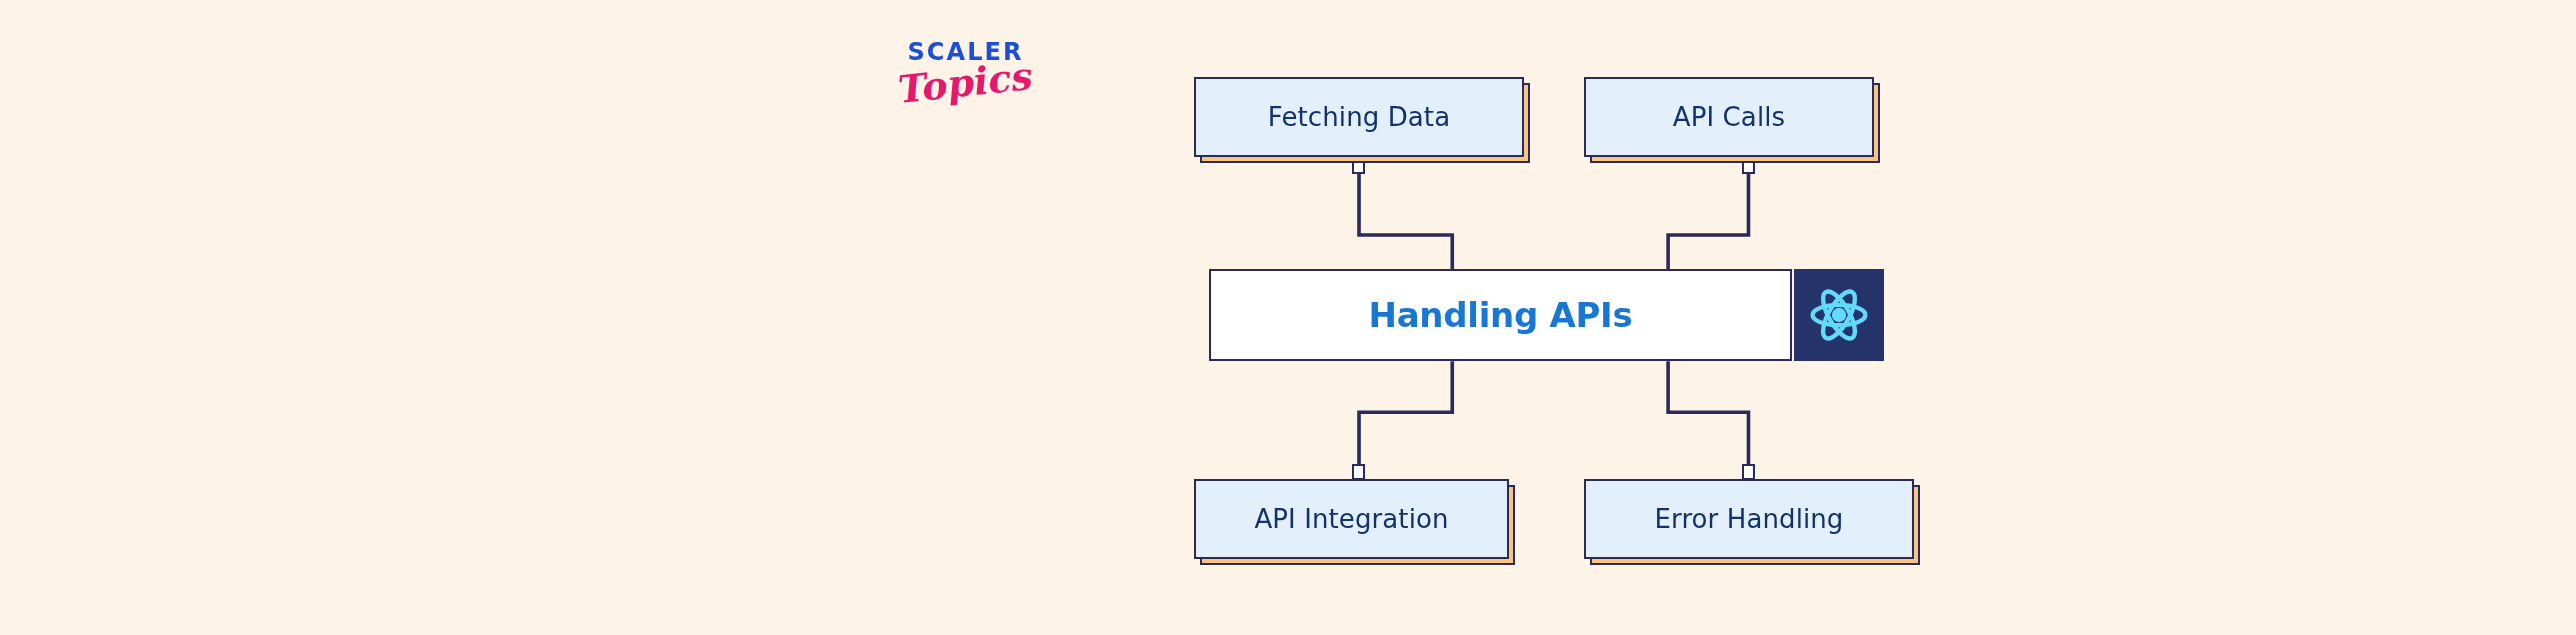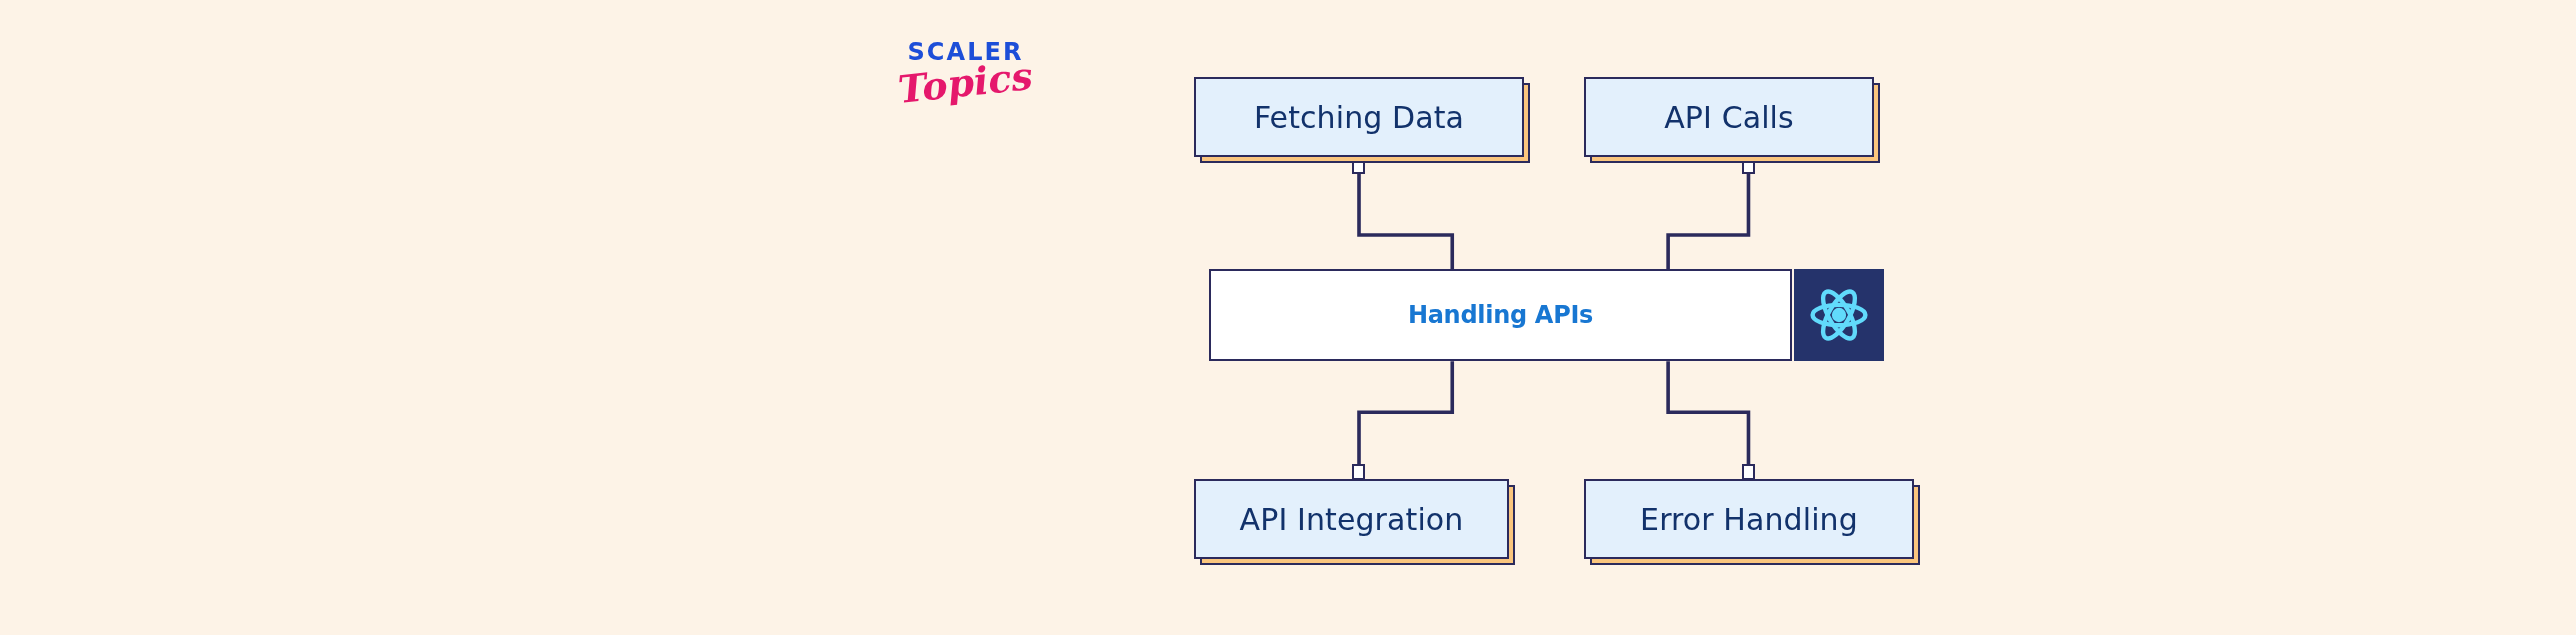--- a/index.html
+++ b/index.html
@@ -94,21 +94,21 @@
     height: 100%;
     background: #E3F0FC;
     border: 2.1px solid #2B2A5C;
     box-sizing: border-box;
     display: flex;
     align-items: center;
     justify-content: center;
   }
   .node-label {
     font-family: "DejaVu Sans", sans-serif;
-    font-size: 30px;
+    font-size: 26px;
     color: #12326B;
     letter-spacing: 0.1px;
     white-space: nowrap;
   }
 
   
   #center-node {
     position: absolute;
     left: 1209px;
     top: 269px;
@@ -117,21 +117,21 @@
     background: #FFFFFF;
     border: 2.1px solid #2B2A5C;
     box-sizing: border-box;
     display: flex;
     align-items: center;
     justify-content: center;
   }
   #center-label {
     font-family: "DejaVu Sans", sans-serif;
     font-weight: 700;
-    font-size: 24px;
+    font-size: 34px;
     color: #1877D2;
     letter-spacing: -0.3px;
     white-space: nowrap;
   }
 
   
   #react-badge {
     position: absolute;
     left: 1794px;
     top: 269px;

